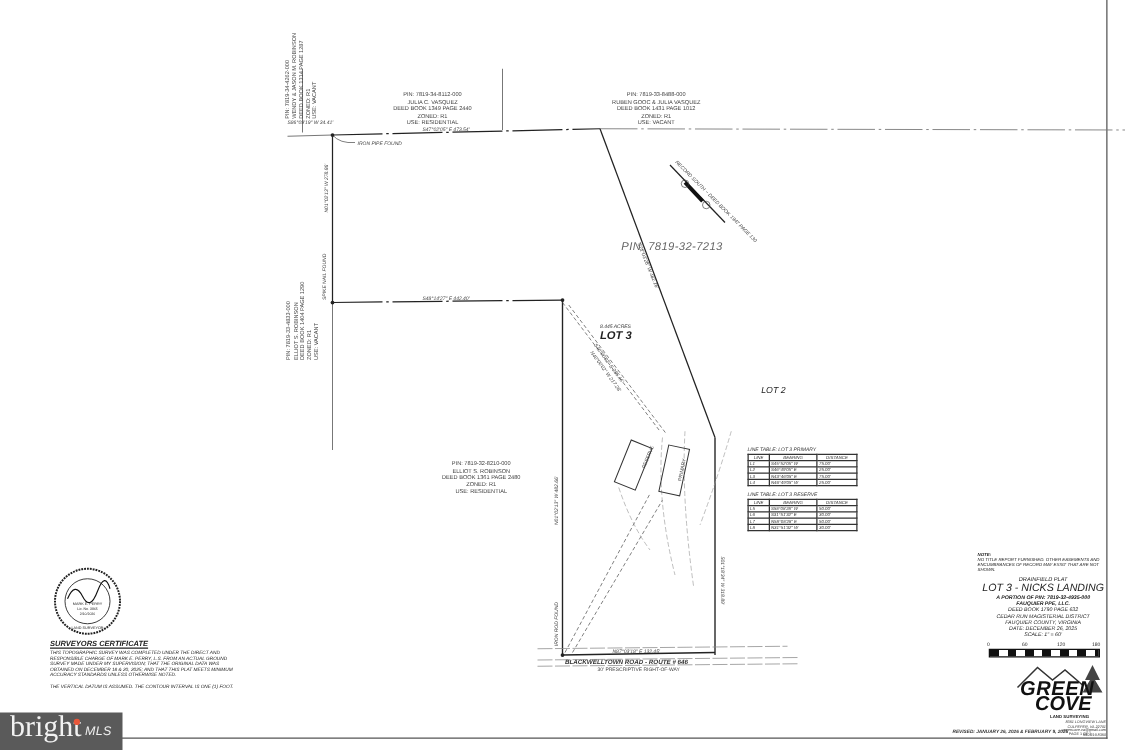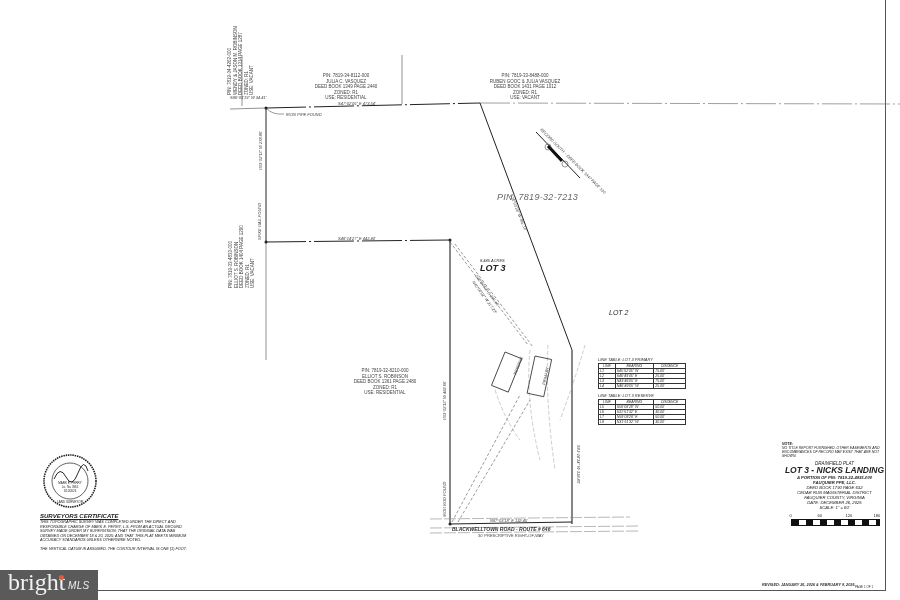--- a/index.html
+++ b/index.html
@@ -16,21 +16,21 @@
   .lot3{position:absolute;left:480px;top:247px;font-size:9px;font-style:italic;font-weight:bold;color:#222;margin-top:16px;}
   .lot3-ac{position:absolute;left:480px;top:258px;font-size:4px;font-style:italic;color:#333;}
   .lot2{position:absolute;left:609px;top:309px;font-size:7px;font-style:italic;color:#222;}
   .tables{position:absolute;left:598px;top:357px;width:92px;}
   .tbl-title{font-size:4px;font-style:italic;color:#333;margin:0 0 1px 0;}
   table.lt{border-collapse:collapse;width:88px;margin-bottom:4px;}
   table.lt td,table.lt th{border:0.6px solid #333;font-size:3.5px;line-height:4px;padding:0 1px;font-weight:normal;font-style:italic;color:#333;height:4px;}
   .title-block{position:absolute;left:782px;top:442px;width:105px;text-align:center;color:#222;}
   .tb-note{font-size:3.5px;text-align:left;line-height:4px;font-style:italic;}
   .tb-sub{font-size:4.5px;font-style:italic;margin-top:3px;}
-  .tb-main{font-size:8.5px;font-style:italic;font-weight:bold;line-height:9px;}
+  .tb-main{font-size:8.5px;font-style:italic;font-weight:normal;line-height:9px;}
   .tb-line{font-size:4.2px;font-style:italic;line-height:5px;}
   .tb-line b{font-weight:bold;}
   .scalebar{position:relative;margin:3px auto 0 auto;width:90px;height:14px;}
   .logo{position:absolute;left:800px;top:530px;width:90px;height:55px;}
   .logo .g1{position:absolute;left:16px;top:13px;font-size:16px;font-weight:bold;font-style:italic;color:#111;letter-spacing:0.5px;}
   .logo .g2{position:absolute;left:28px;top:25px;font-size:16px;font-weight:bold;font-style:italic;color:#111;}
   .logo .g3{position:absolute;left:40px;top:41px;font-size:3.5px;font-weight:bold;color:#222;}
   .logo .addr{position:absolute;left:50px;top:46px;font-size:3px;line-height:3.6px;text-align:right;color:#333;font-style:italic;}
   .revised{position:absolute;left:762px;top:583px;font-size:3.8px;font-style:italic;font-weight:bold;color:#333;}
   .sheetno{position:absolute;left:855px;top:585px;font-size:3px;color:#333;}
@@ -240,20 +240,35 @@
     <div class="tb-line">SCALE: 1" = 60'</div>
     <div class="scalebar">
       <span style="position:absolute;left:0;top:0;font-size:4px;">0</span>
       <span style="position:absolute;left:28px;top:0;font-size:4px;">60</span>
       <span style="position:absolute;left:56px;top:0;font-size:4px;">120</span>
       <span style="position:absolute;left:84px;top:0;font-size:4px;">180</span>
       <div style="position:absolute;left:1px;top:6px;width:87px;height:5px;border:0.8px solid #111;background:repeating-linear-gradient(90deg,#111 0 7px,#fff 7px 14px);"></div>
     </div>
   </div>
 
+  <div class="logo">
+    <svg width="90" height="30" style="position:absolute;left:0;top:0">
+      <path d="M14 20 L30 4 L42 14 L52 6 L66 18" stroke="#333" stroke-width="1.2" fill="none"></path>
+      <path d="M74 2 L68 14 L72 14 L66 24 L82 24 L76 14 L80 14 Z" fill="#444"></path>
+    </svg>
+    <div class="g1">GREEN</div>
+    <div class="g2">COVE</div>
+    <div class="g3">LAND SURVEYING</div>
+    <div class="addr">
+      <div>8351 LONGVIEW LANE</div>
+        <div>CULPEPER, VA 22701</div>
+        <div>greencove.va@gmail.com</div>
+        <div>540.219.8350</div>
+    </div>
+  </div>
   <div class="revised">REVISED: JANUARY 26, 2026 &amp; FEBRUARY 9, 2026</div>
   <div class="sheetno">PAGE 1 OF 1</div>
 
   <svg class="seal" viewBox="0 0 56 56">
     <circle cx="28" cy="28" r="26" fill="none" stroke="#222" stroke-width="1.6" stroke-dasharray="1.5,0.8"></circle>
     <circle cx="28" cy="28" r="18" fill="none" stroke="#222" stroke-width="0.7"></circle>
     <path d="M12 26 Q18 12 24 24 T36 20 T46 18" stroke="#111" stroke-width="0.9" fill="none"></path>
     <text x="28" y="31" font-size="3" text-anchor="middle" fill="#222">MARK E. PERRY</text>
     <text x="28" y="35" font-size="2.8" text-anchor="middle" fill="#222">Lic. No. 3965</text>
     <text x="28" y="39" font-size="2.8" text-anchor="middle" fill="#222">2/10/2026</text>

